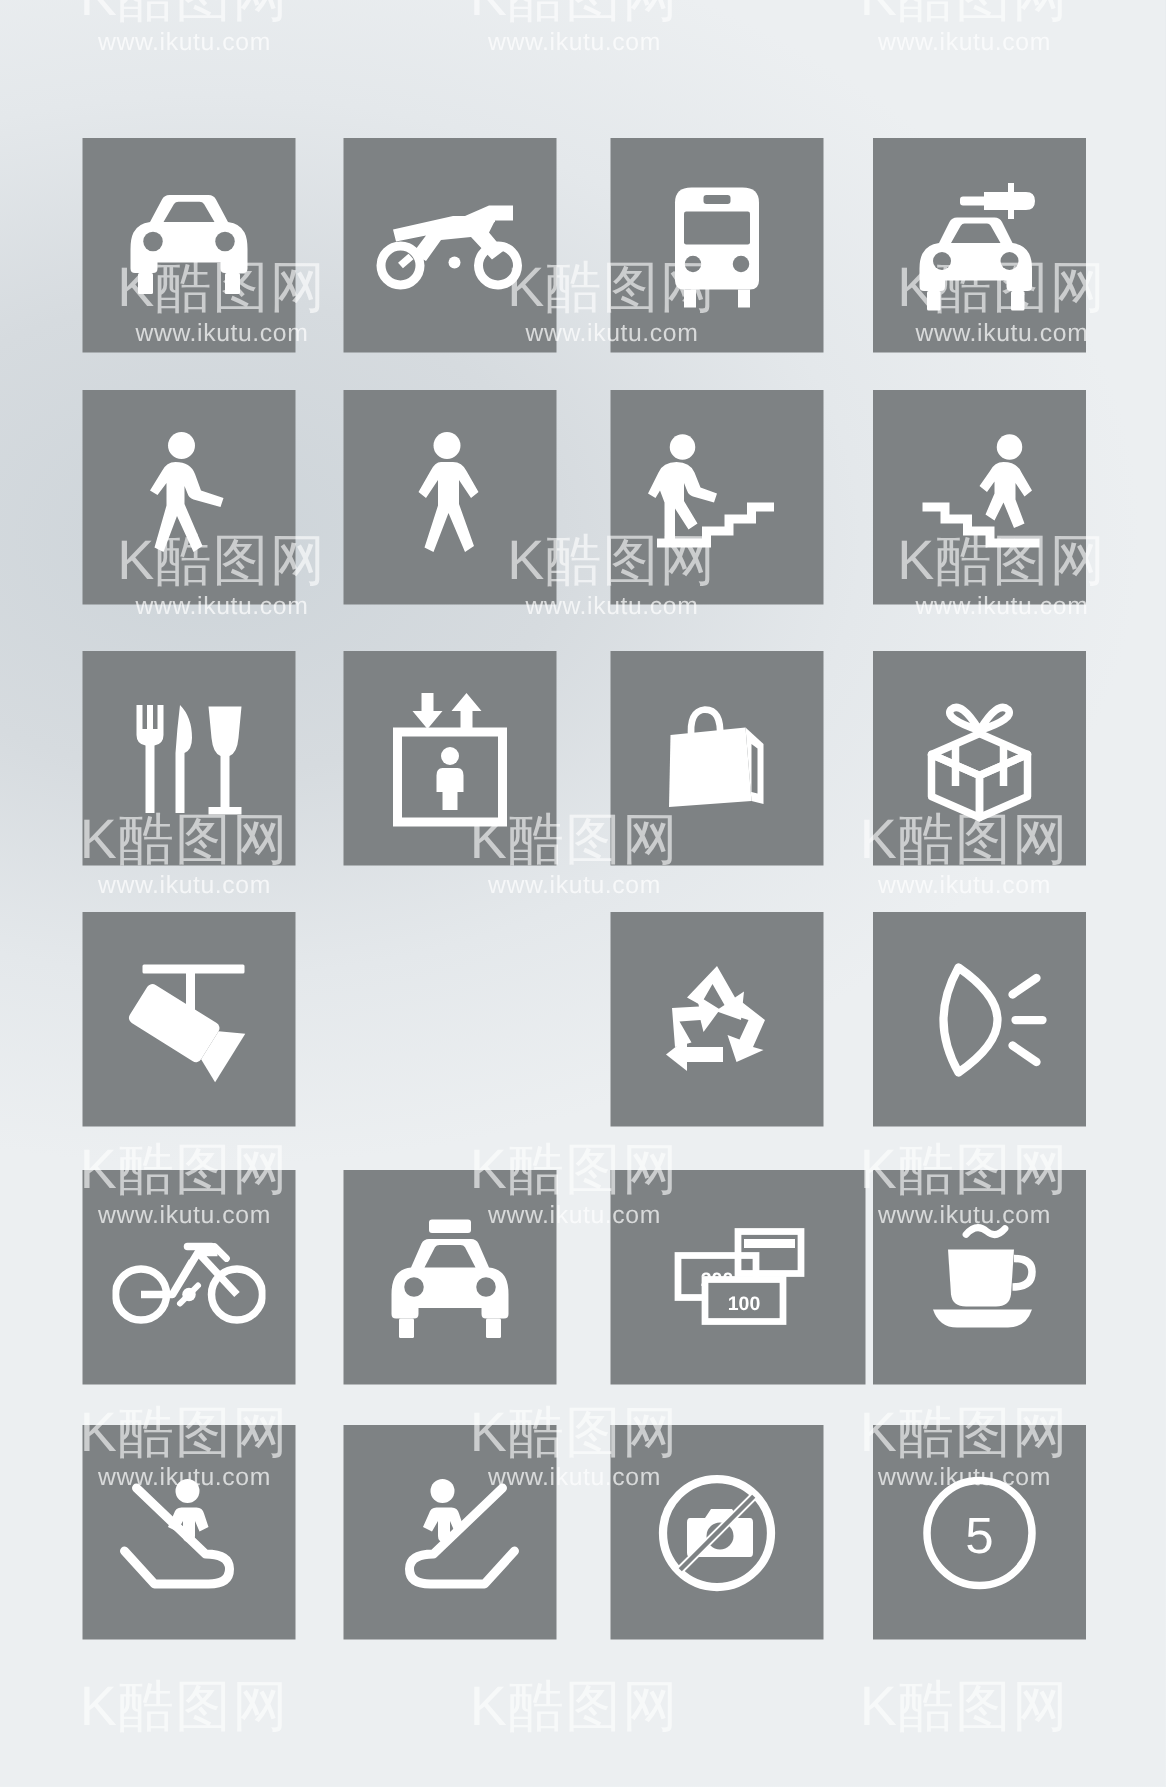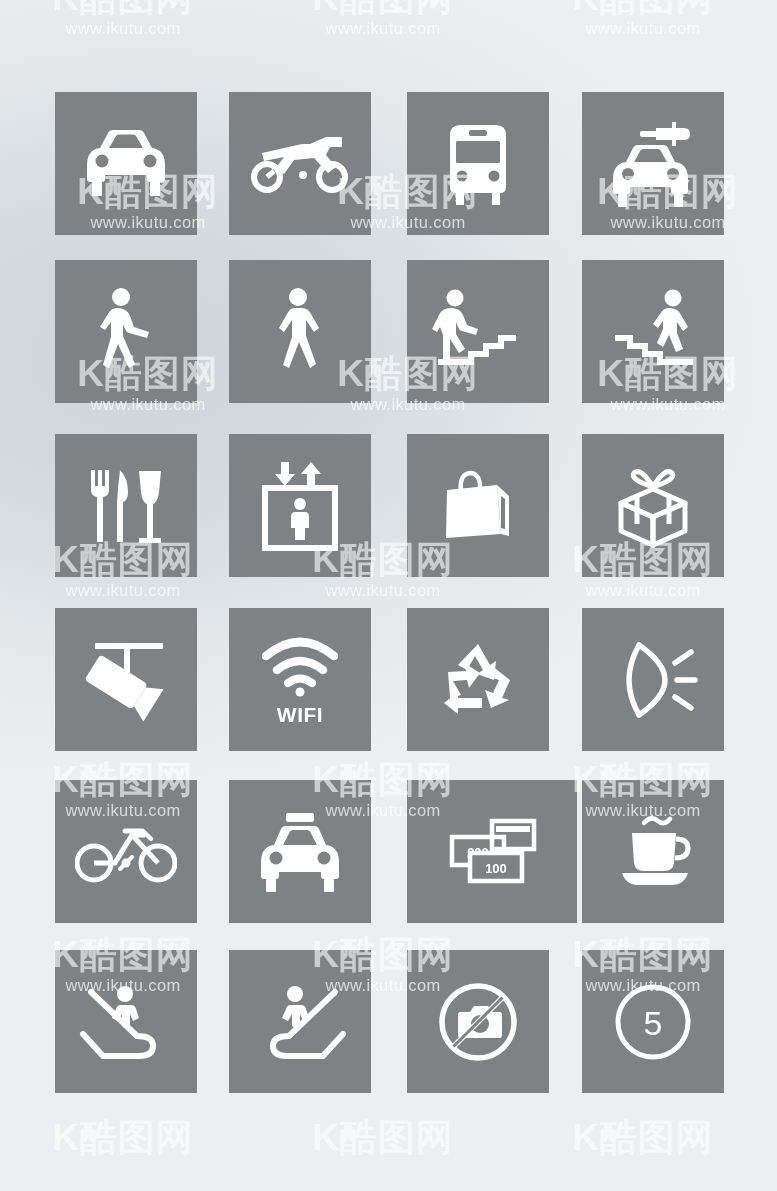--- a/index.html
+++ b/index.html
@@ -31,21 +31,21 @@
     width: 186px;
     text-align: center;
     color: rgba(255,255,255,0.62);
     user-select: none;
   }
   .wm .wm-logo {
     display: block;
     font-size: 37px;
     line-height: 40px;
     letter-spacing: 1px;
-    font-weight: 700;
+    font-weight: 400;
     white-space: nowrap;
     color: rgba(255,255,255,0.60);
   }
   .wm .wm-url {
     display: block;
     font-size: 16.5px;
     line-height: 20px;
     letter-spacing: 0.4px;
     color: rgba(255,255,255,0.70);
     white-space: nowrap;
@@ -218,29 +218,20 @@
       <svg width="94" height="86" viewBox="0 0 94 86">
         <rect fill="#fff" x="16" y="6" width="68" height="6" rx="1"></rect>
         <rect fill="#fff" x="45" y="10" width="6" height="32"></rect>
         <g transform="rotate(32 40 48)">
           <rect fill="#fff" x="8" y="32" width="56" height="30" rx="4"></rect>
           <path fill="#fff" d="M64 36 L80 28 L80 66 L64 58 Z"></path>
         </g>
       </svg>
     </div>
 
-    <div class="tile" style="left:229px; top:608px; width:142px; height:143px;">
-      <svg width="96" height="92" viewBox="0 0 96 92">
-        <path fill="none" stroke="#fff" stroke-width="8.5" stroke-linecap="round" d="M14 22 Q48 -6 82 22"></path>
-        <path fill="none" stroke="#fff" stroke-width="8.5" stroke-linecap="round" d="M25 36 Q48 18 71 36"></path>
-        <path fill="none" stroke="#fff" stroke-width="8" stroke-linecap="round" d="M36 49 Q48 40 60 49"></path>
-        <circle fill="#fff" cx="48" cy="58" r="4.5"></circle>
-        <text class="wifi-label" x="48" y="88" text-anchor="middle">WIFI</text>
-      </svg>
-    </div>
 
     <div class="tile" style="left:407px; top:608px; width:142px; height:143px;">
       <svg width="84" height="80" viewBox="0 0 84 80">
         <g fill="#fff">
           <path d="M42 4 L54 25 L60 21 L58 40 L41 34 L47 30 L39 16 L31 30 L22 25 Z"></path>
           <path d="M12 32 L30 31 L28 23 L44 33 L33 48 L31 40 L17 41 L25 55 L14 58 Z"></path>
           <path d="M74 40 L66 58 L73 60 L55 68 L49 50 L57 53 L63 40 L50 36 L56 26 Z"></path>
         </g>
         <g fill="#fff">
           <path d="M20 58 L46 58 L46 68 L20 68 Z"></path>

